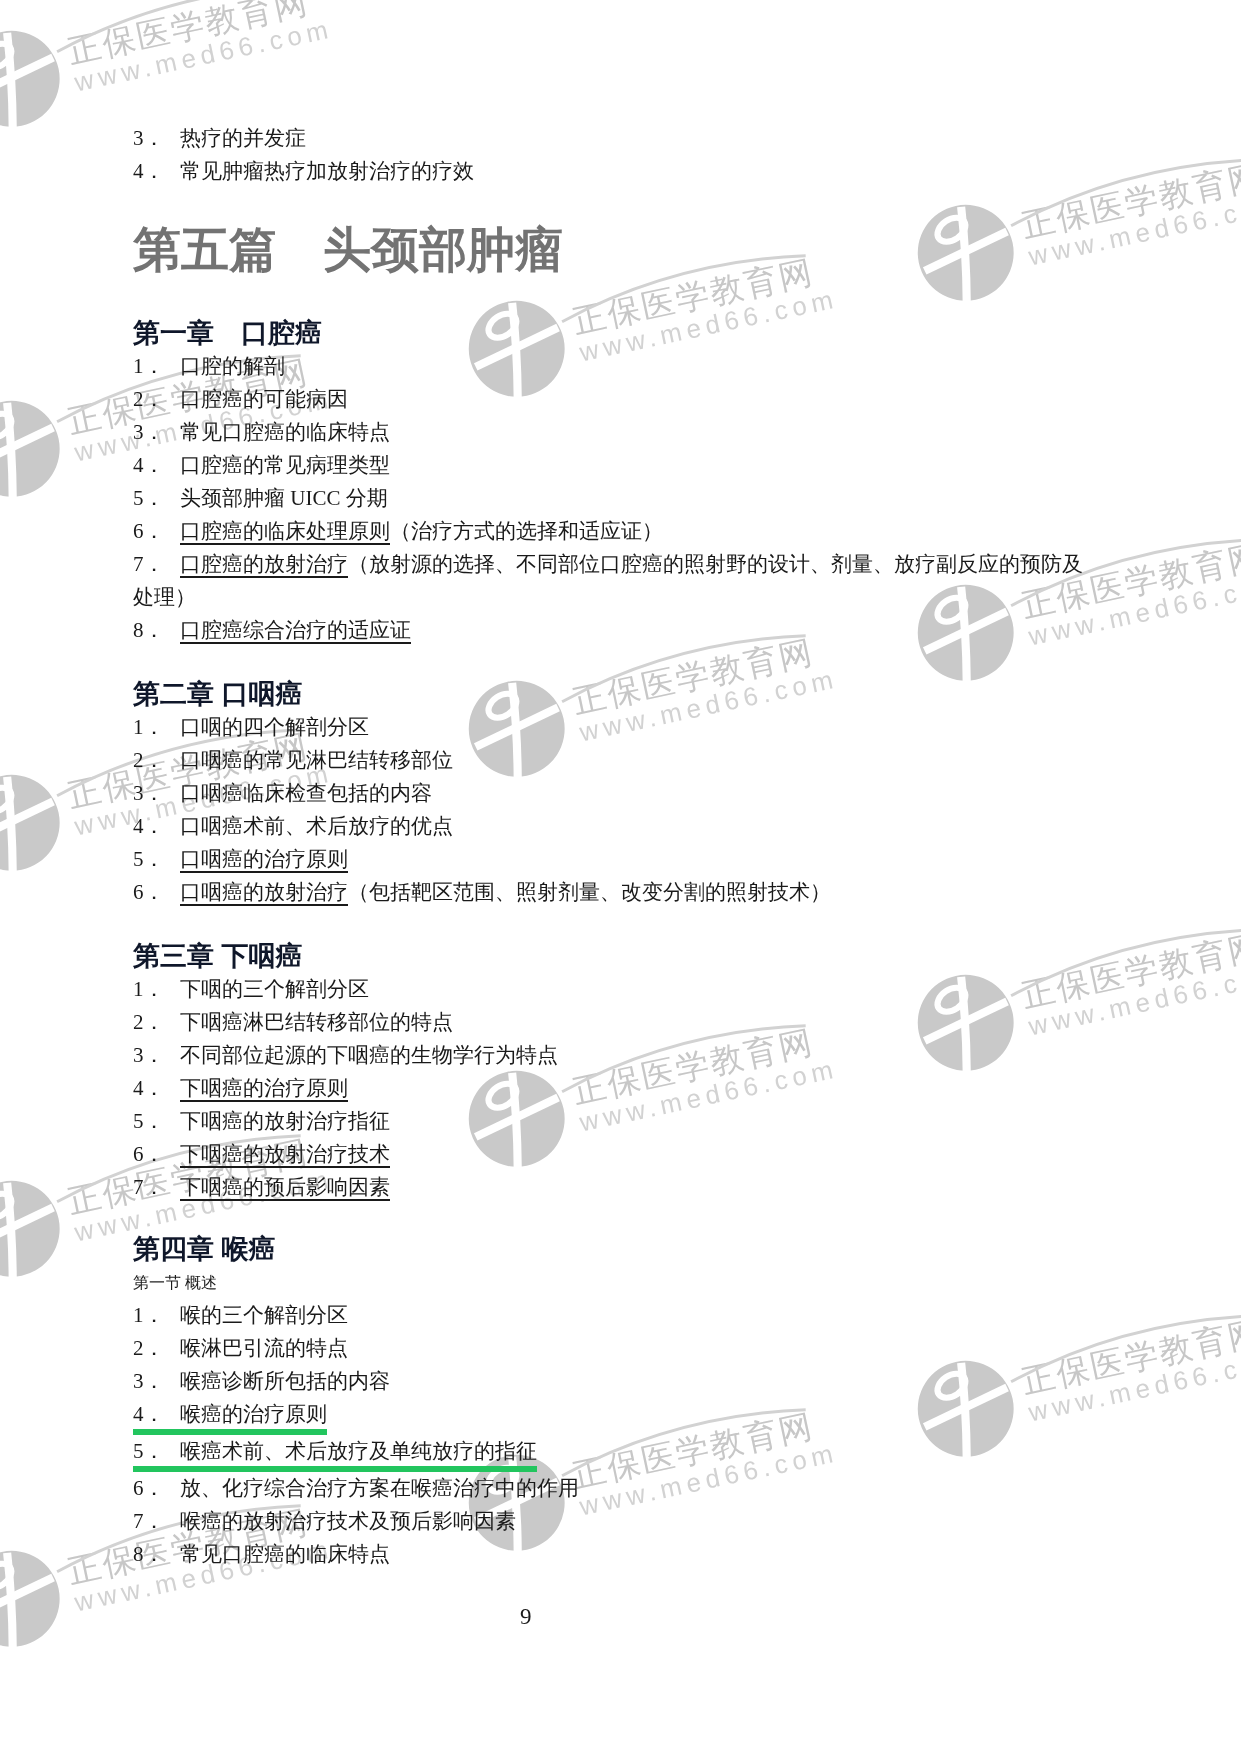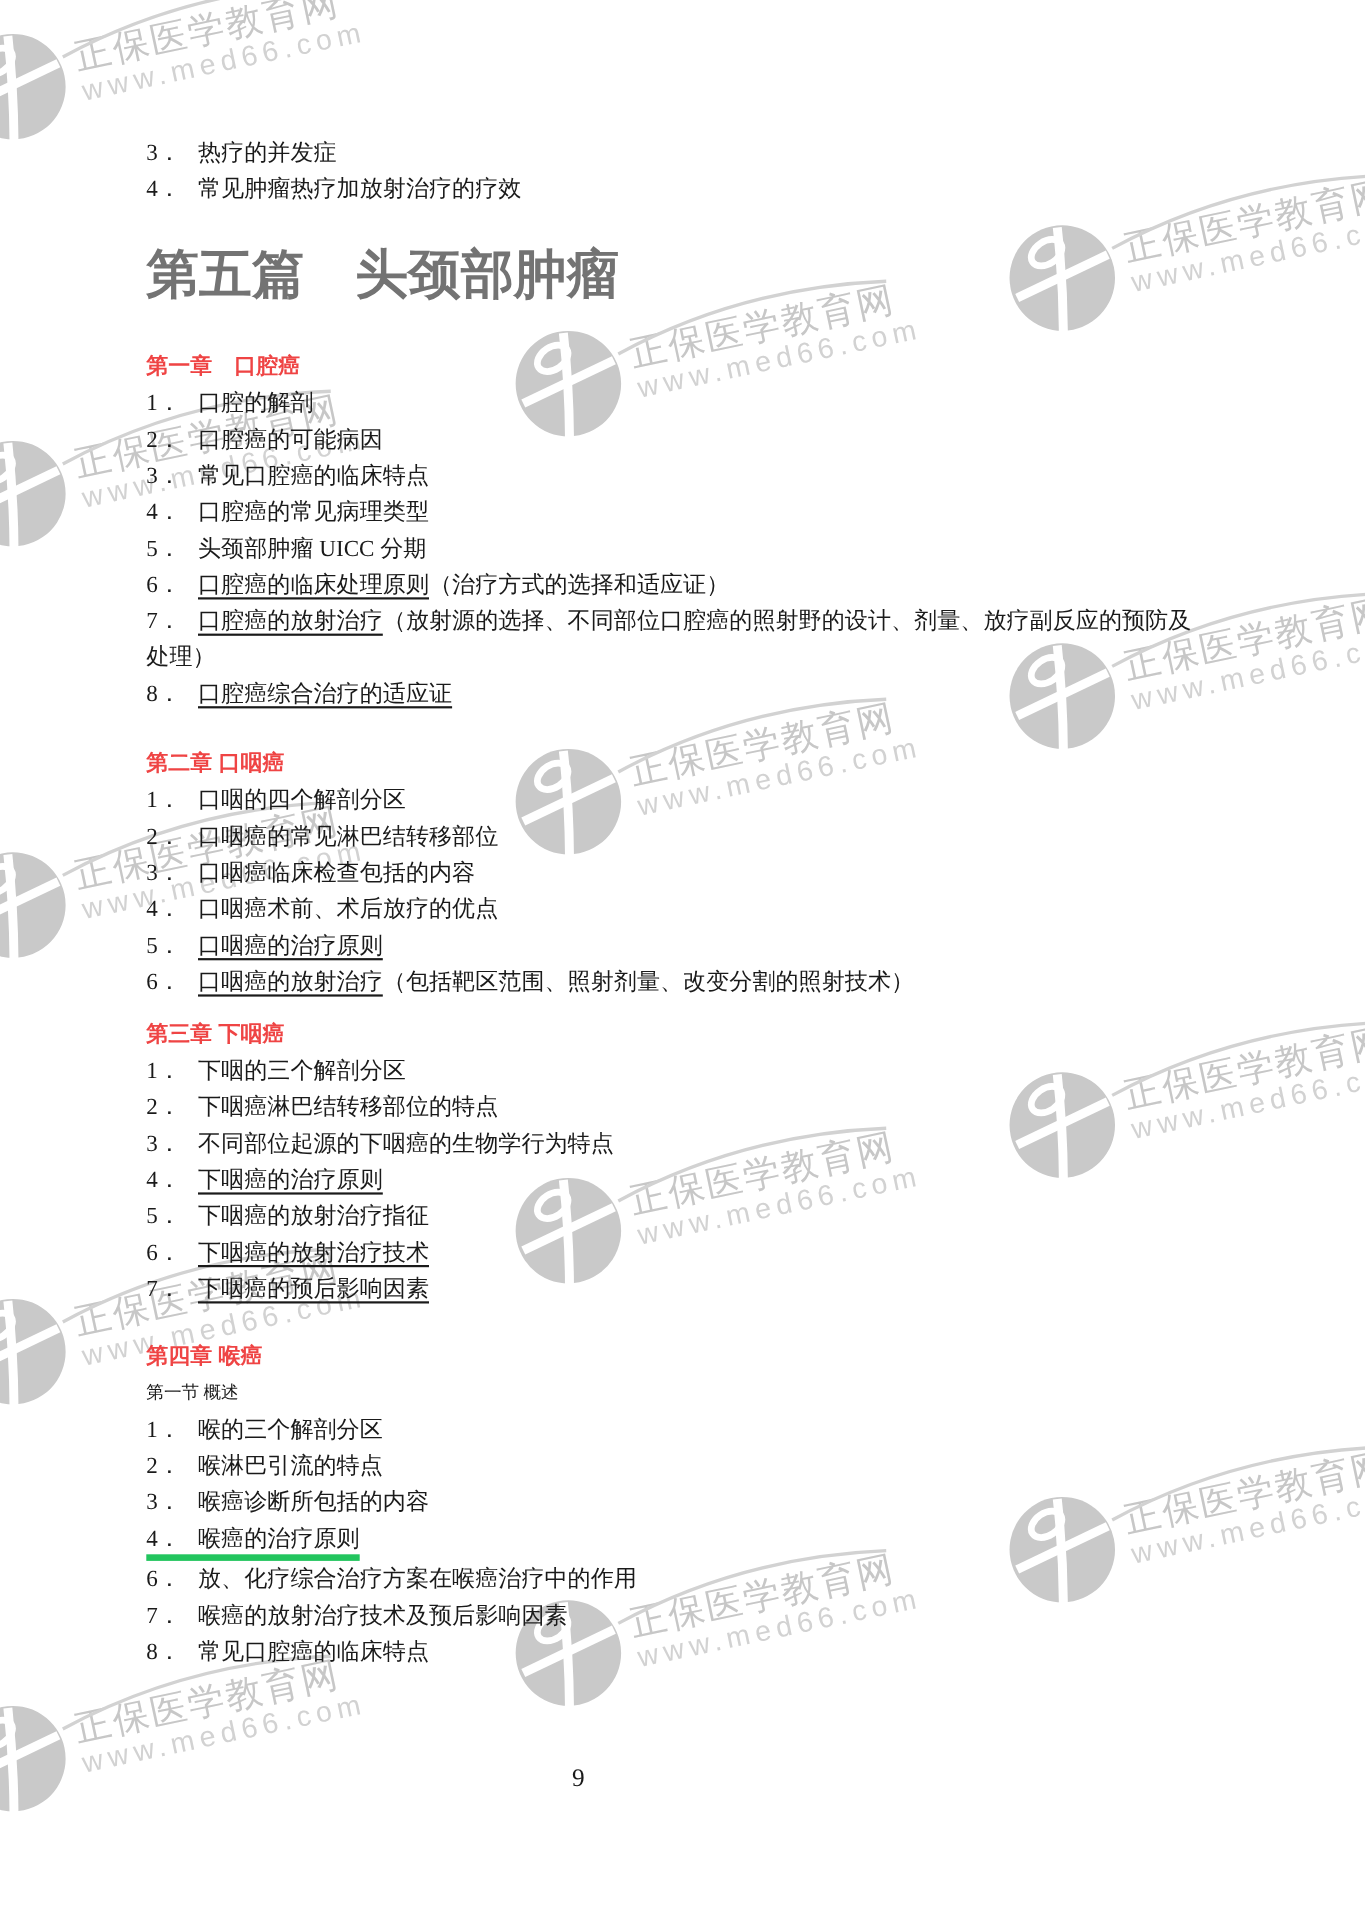--- a/index.html
+++ b/index.html
@@ -26,21 +26,21 @@
   .num { display:inline-block; width:47px; }
   .u { text-decoration:underline; text-decoration-thickness:2px; text-underline-offset:5px; }
   .u-all { display:inline-block; border-bottom:6px solid #22c55e; line-height:29px; }
   .part-title {
     margin-top:40px; font-family:"Liberation Sans", sans-serif;
     font-weight:bold; font-size:48px; line-height:44px; color:#737373;
   }
   .part-gap { display:inline-block; width:46px; }
   .chapter-heading {
     font-family:"Liberation Sans", sans-serif; font-weight:bold;
-    font-size:20px; line-height:34px; color:#ef4444;
+    font-size:27px; line-height:34px; color:#0f172a;
   }
   .subheading { font-size:16px; line-height:33px; }
   .pageno { position:absolute; left:520px; top:1604px; font-size:23px; z-index:1; }
 </style>
 </head>
 <body>
 
 <div class="page">
 
   <div id="watermarks">
@@ -259,34 +259,35 @@
         <div class="item"><span class="num">6．</span><span class="u">口腔癌的临床处理原则</span><span>（治疗方式的选择和适应证）</span></div>
         <div class="item"><span class="num">7．</span><span class="u">口腔癌的放射治疗</span><span>（放射源的选择、不同部位口腔癌的照射野的设计、剂量、放疗副反应的预防及处理）</span></div>
         <div class="item"><span class="num">8．</span><span class="u">口腔癌综合治疗的适应证</span></div>
         <div class="chapter-heading" style="margin-top: 30px;">第二章 口咽癌</div>
         <div class="item"><span class="num">1．</span><span>口咽的四个解剖分区</span></div>
         <div class="item"><span class="num">2．</span><span>口咽癌的常见淋巴结转移部位</span></div>
         <div class="item"><span class="num">3．</span><span>口咽癌临床检查包括的内容</span></div>
         <div class="item"><span class="num">4．</span><span>口咽癌术前、术后放疗的优点</span></div>
         <div class="item"><span class="num">5．</span><span class="u">口咽癌的治疗原则</span></div>
         <div class="item"><span class="num">6．</span><span class="u">口咽癌的放射治疗</span><span>（包括靶区范围、照射剂量、改变分割的照射技术）</span></div>
-        <div class="chapter-heading" style="margin-top: 14px;">第三章 下咽癌</div>
+        <div class="chapter-heading" style="margin-top: 30px;">第三章 下咽癌</div>
         <div class="item"><span class="num">1．</span><span>下咽的三个解剖分区</span></div>
         <div class="item"><span class="num">2．</span><span>下咽癌淋巴结转移部位的特点</span></div>
         <div class="item"><span class="num">3．</span><span>不同部位起源的下咽癌的生物学行为特点</span></div>
         <div class="item"><span class="num">4．</span><span class="u">下咽癌的治疗原则</span></div>
         <div class="item"><span class="num">5．</span><span>下咽癌的放射治疗指征</span></div>
         <div class="item"><span class="num">6．</span><span class="u">下咽癌的放射治疗技术</span></div>
         <div class="item"><span class="num">7．</span><span class="u">下咽癌的预后影响因素</span></div>
         <div class="chapter-heading" style="margin-top: 28px;">第四章 喉癌</div>
         <div class="subheading">第一节 概述</div>
         <div class="item"><span class="num">1．</span><span>喉的三个解剖分区</span></div>
         <div class="item"><span class="num">2．</span><span>喉淋巴引流的特点</span></div>
         <div class="item"><span class="num">3．</span><span>喉癌诊断所包括的内容</span></div>
         <div class="item"><span class="u-all"><span class="num">4．</span><span>喉癌的治疗原则</span></span></div>
+        <div class="item"><span class="u-all"><span class="num">5．</span><span>喉癌术前、术后放疗及单纯放疗的指征</span></span></div>
         <div class="item"><span class="num">6．</span><span>放、化疗综合治疗方案在喉癌治疗中的作用</span></div>
         <div class="item"><span class="num">7．</span><span>喉癌的放射治疗技术及预后影响因素</span></div>
         <div class="item"><span class="num">8．</span><span>常见口腔癌的临床特点</span></div>
       </div>
   </div>
 
   <div class="pageno">9</div>
 
 </div>
 

